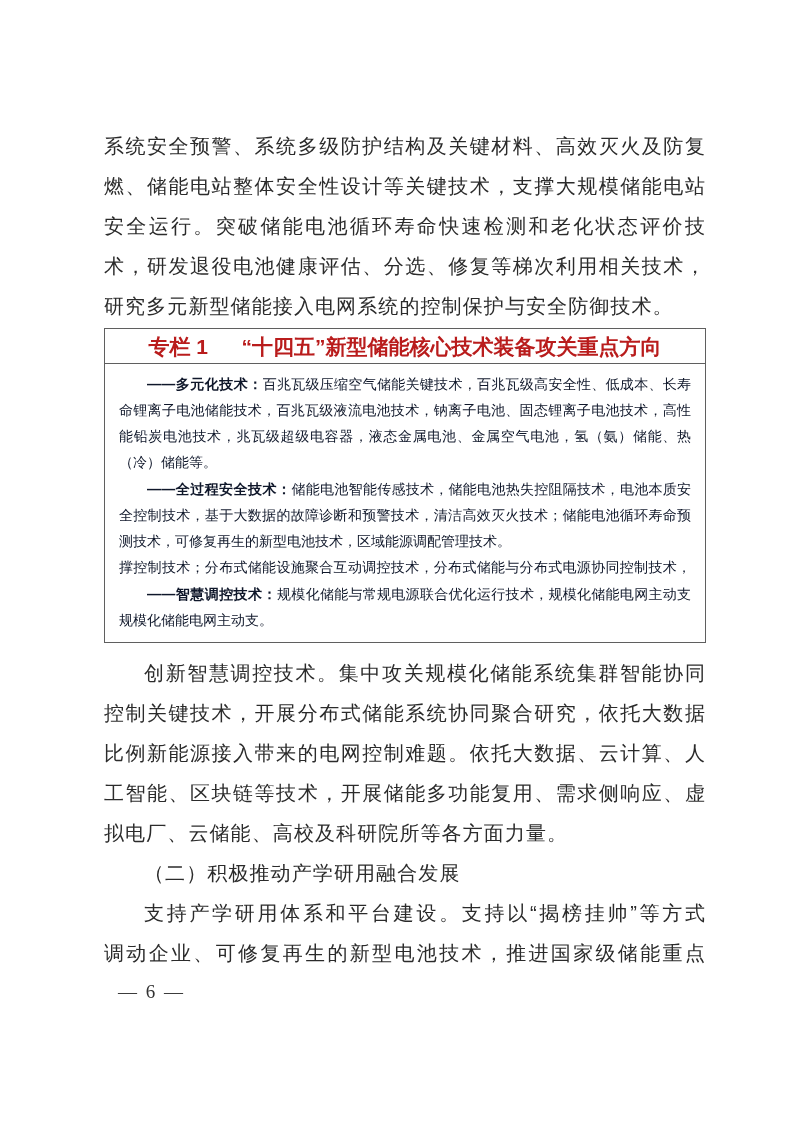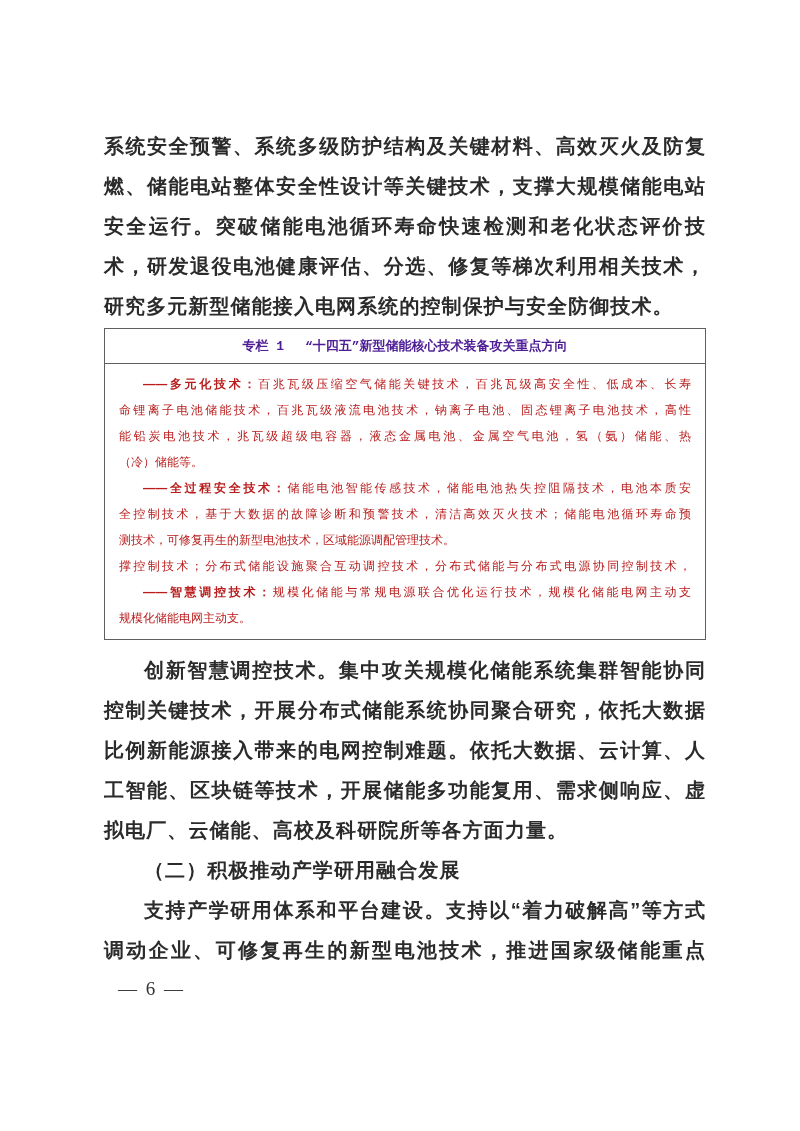--- a/index.html
+++ b/index.html
@@ -12,70 +12,70 @@
     background: #ffffff;
     overflow: hidden;
     font-family: "Liberation Serif", serif;
   }
   .content {
     padding: 126px 94px 0 104px;
   }
   
   .body-line {
     font-family: "Liberation Sans", sans-serif;
-    font-weight: 700;
+    font-weight: 400;
     font-size: 20px;
     line-height: 40px;
     letter-spacing: 1.1px;
     color: #2b2b2b;
     text-align: justify;
     text-align-last: justify;
     white-space: nowrap;
   }
   .body-line.plast { text-align-last: left; white-space: normal; }
   .ind { text-indent: 2em; }
 
   
   .panel {
     border: 1px solid #5f5f5f;
     margin-top: 2px;
   }
   .panel-title {
     text-align: center;
-    font-family: Liberation Mono, monospace;
+    font-family: Liberation Sans, sans-serif;
     font-weight: bold;
-    font-size: 13px;
+    font-size: 21px;
     line-height: 21px;
-    color: #4c1d95;
+    color: #b91c1c;
     padding: 7px 0 6px 0;
     border-bottom: 1px solid #5f5f5f;
   }
   .panel-title .gap { margin-left: 1.6em; }
   .panel-body {
     padding: 7px 14px 8px 14px;
   }
   .panel-line {
     font-family: "Liberation Serif", serif;
-    font-size: 12px;
+    font-size: 14px;
     line-height: 26px;
-    color: #b91c1c;
+    color: #0f172a;
     text-align: justify;
     text-align-last: justify;
     white-space: nowrap;
   }
   .panel-line.plast { text-align-last: left; white-space: normal; }
   .panel-line b {
     font-family: "Liberation Sans", sans-serif;
     font-weight: 700;
     letter-spacing: 0.2px;
   }
 
   .section-heading {
     font-family: "Liberation Sans", sans-serif;
-    font-weight: 700;
+    font-weight: 400;
     font-size: 20px;
     line-height: 40px;
     letter-spacing: 1.1px;
     color: #2b2b2b;
     text-indent: 2em;
     text-align: left;
   }
   .spacer-after-panel { height: 10px; }
 
   .page-number {
@@ -123,19 +123,19 @@
     <div class="spacer-after-panel"></div>
 
     <p class="body-line ind">创新智慧调控技术。集中攻关规模化储能系统集群智能协同</p>
     <p class="body-line">控制关键技术，开展分布式储能系统协同聚合研究，依托大数据</p>
     <p class="body-line">比例新能源接入带来的电网控制难题。依托大数据、云计算、人</p>
     <p class="body-line">工智能、区块链等技术，开展储能多功能复用、需求侧响应、虚</p>
     <p class="body-line plast">拟电厂、云储能、高校及科研院所等各方面力量。</p>
 
     <h2 class="section-heading">（二）积极推动产学研用融合发展</h2>
 
-    <p class="body-line ind">支持产学研用体系和平台建设。支持以“着力破解高”等方式</p>
+    <p class="body-line ind">支持产学研用体系和平台建设。支持以“揭榜挂帅”等方式</p>
     <p class="body-line">调动企业、可修复再生的新型电池技术，推进国家级储能重点</p>
 
     <div class="page-number">— 6 —</div>
 
   </div>
 </div>
 
 </body></html>

